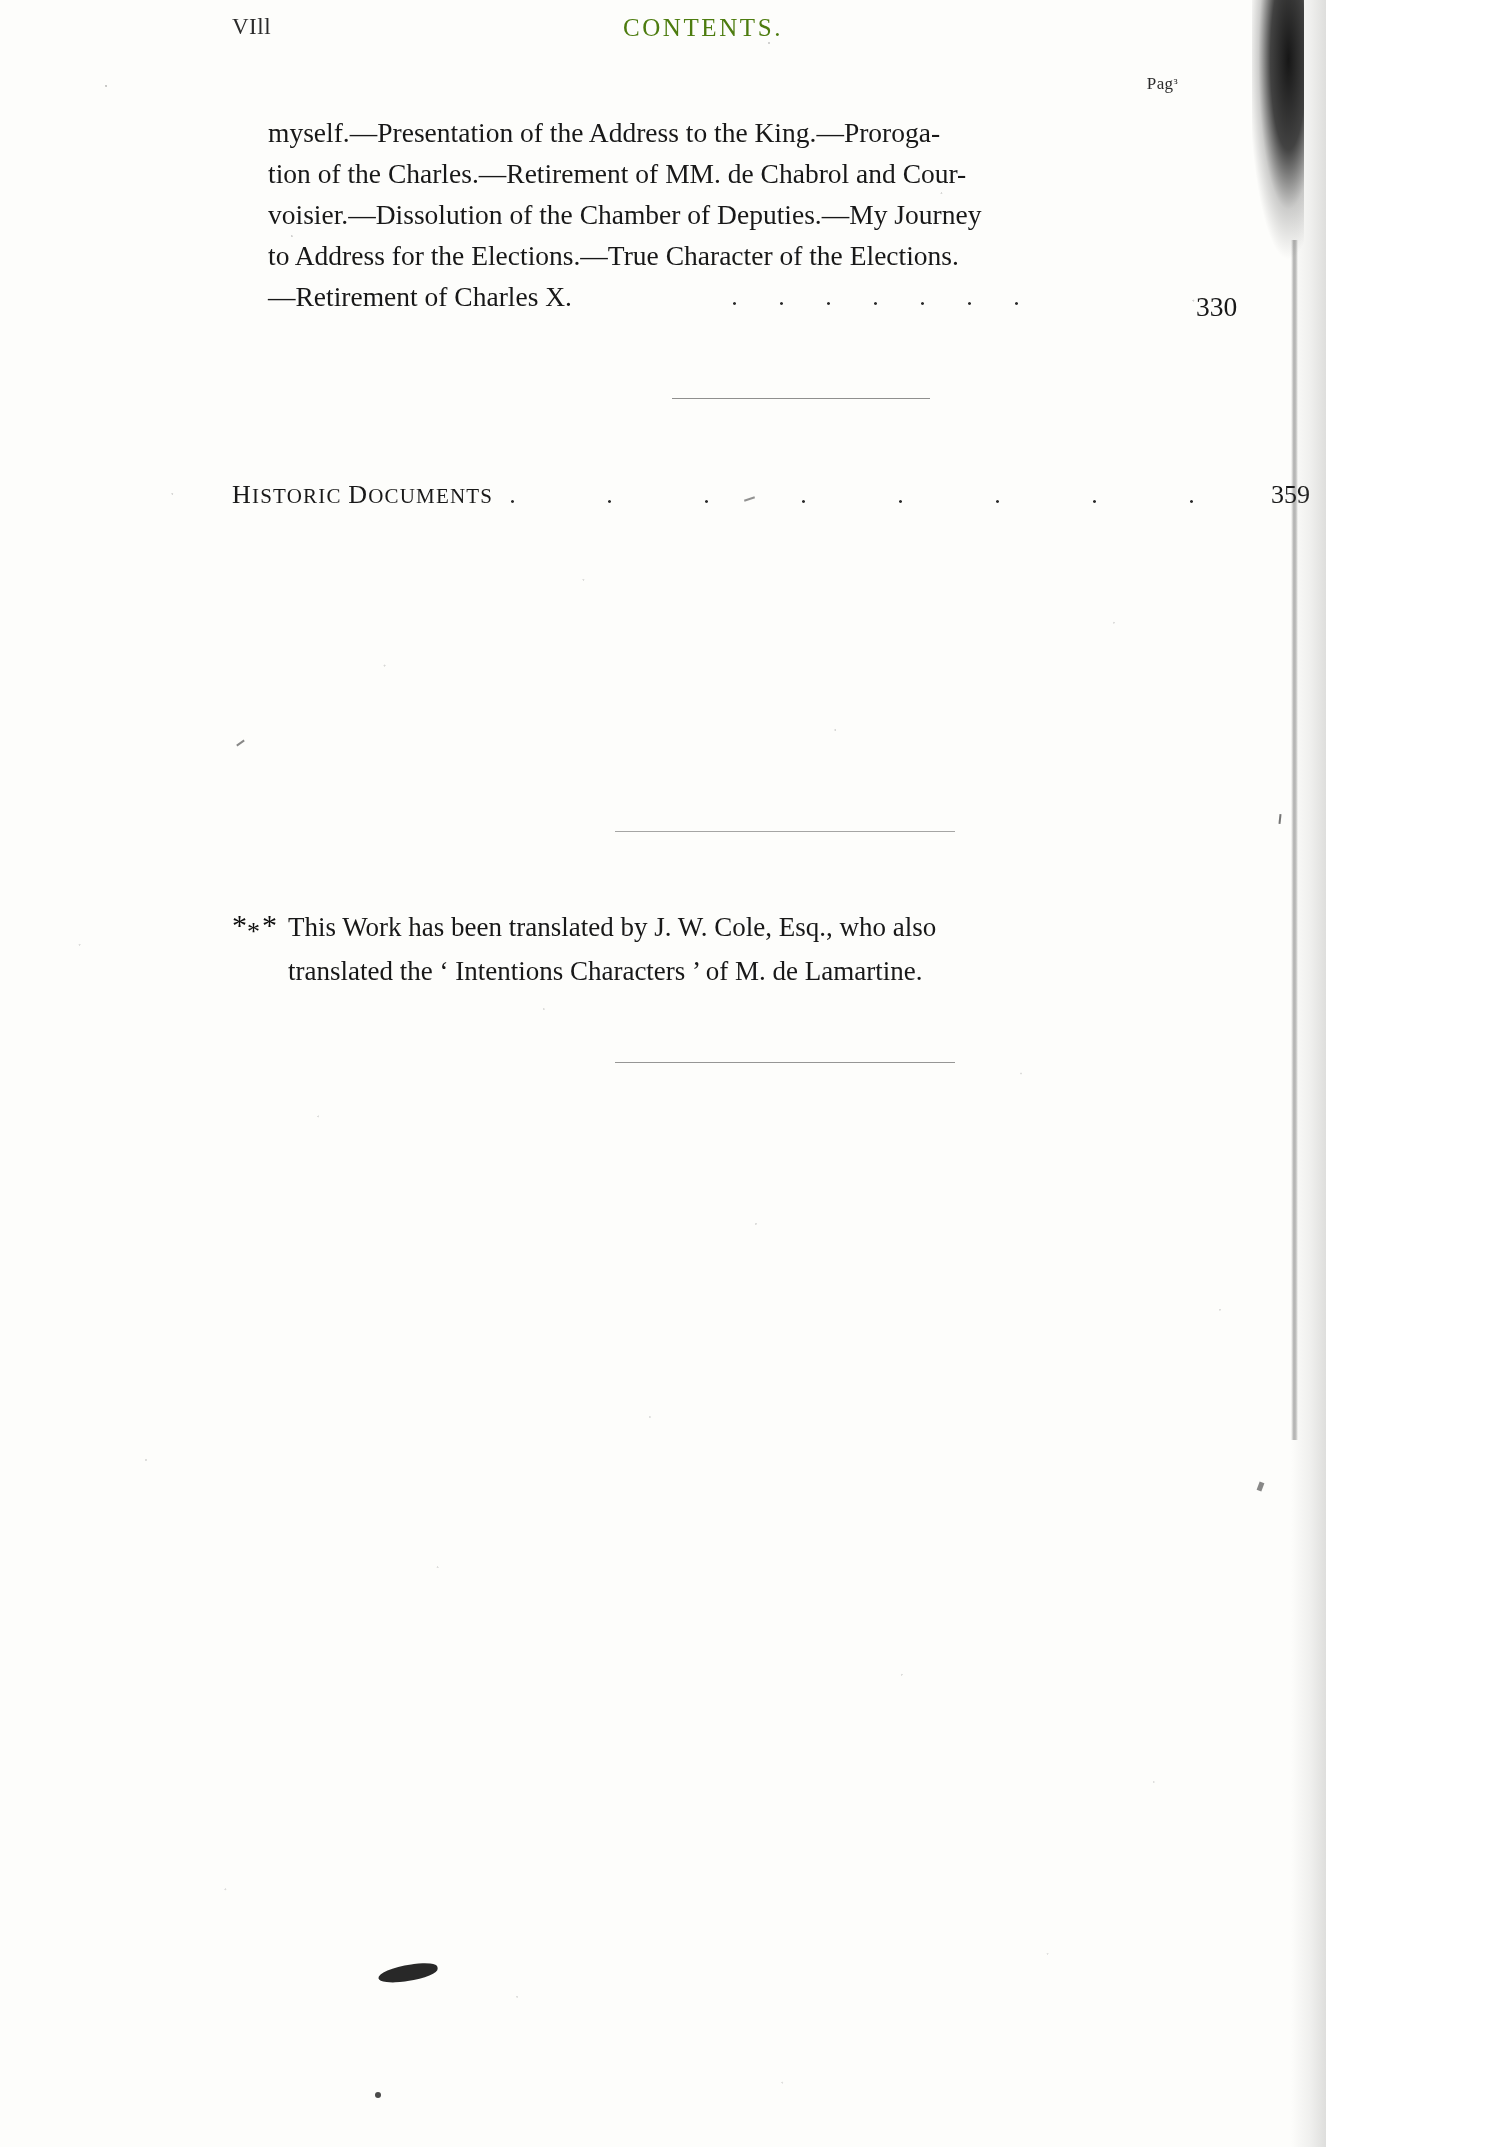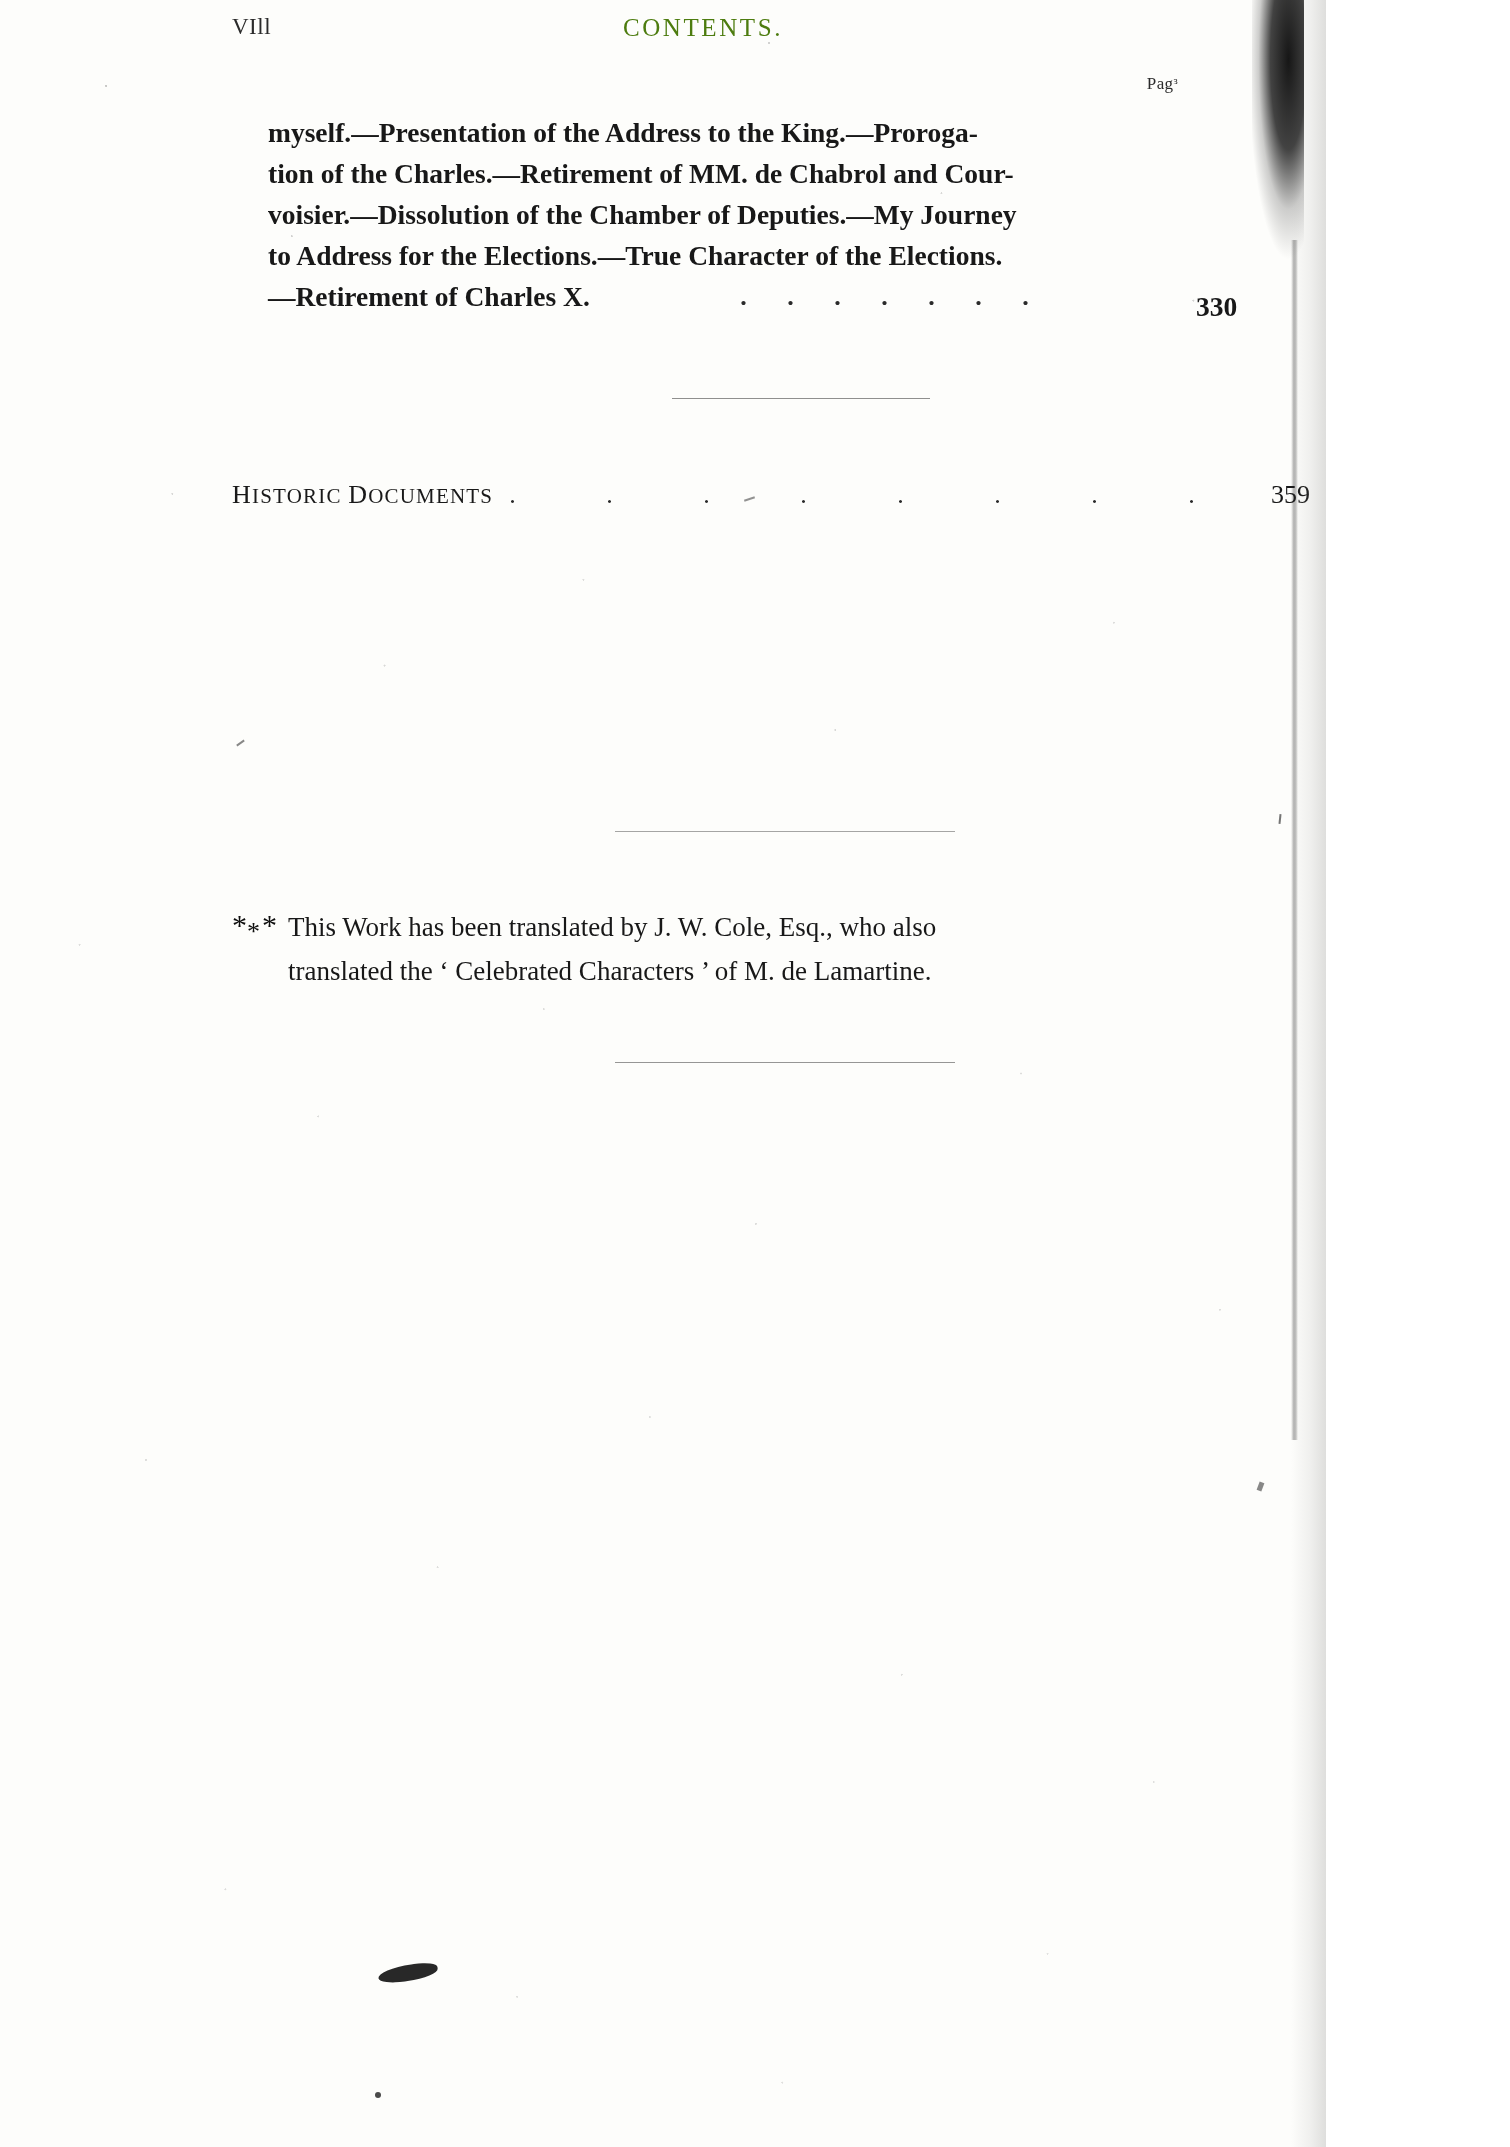--- a/index.html
+++ b/index.html
@@ -122,21 +122,20 @@
 
   
   .entry {
     position: absolute;
     top: 112px;
     left: 268px;
     width: 990px;
     font-size: 27.5px;
     line-height: 41px;
     color: #181818;
-    font-weight: bold;
   }
   .entry .line {
     position: relative;
     white-space: nowrap;
   }
   .entry .line.justify {
     display: flex;
     justify-content: space-between;
   }
   .entry .line.justify > span { display: inline-block; }
@@ -275,21 +274,21 @@
   <div class="hd-line">
     <span class="smallcaps"><span class="cap">H</span><span class="sc">ISTORIC </span><span class="cap">D</span><span class="sc">OCUMENTS</span></span>
     <span class="hd-leaders">. . . . . . . . .</span>
     <span class="hd-page">359</span>
   </div>
 
   <div class="rule rule-2"></div>
 
   <div class="note">
     <div class="note-l1"><span class="asterism"><i class="a1">*</i><i class="a2">*</i><i class="a3">*</i></span><span>This  Work  has  been  translated  by  J.  W.  Cole,  Esq.,  who  also</span></div>
-    <div class="note-l2">translated the ‘ Celebrated Characters ’ of  M. de Lamartine.</div>
+    <div class="note-l2">translated the ‘ Intentions Characters ’ of  M. de Lamartine.</div>
   </div>
 
   <div class="rule rule-3"></div>
 
   <div class="binding-shadow"></div>
   <div class="binding-blob"></div>
   <div class="binding-line"></div>
 
   <div class="smudge-bottom"></div>
   <div class="dot-a"></div>

